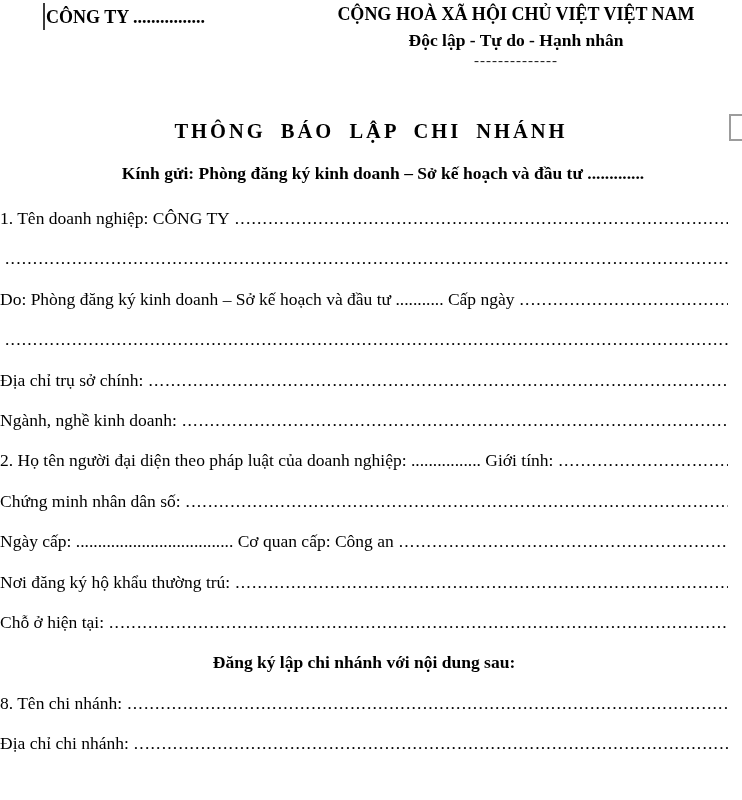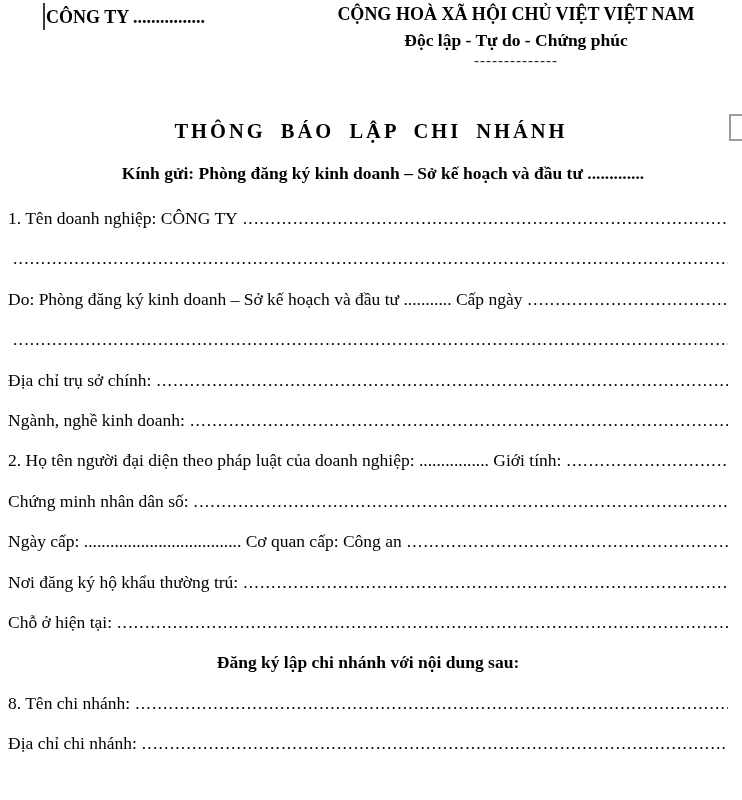--- a/index.html
+++ b/index.html
@@ -22,39 +22,39 @@
   .title{position:absolute;top:120px;left:0;width:100%;text-align:center;
          font-weight:700;font-size:20.5px;letter-spacing:3px;word-spacing:7px;white-space:nowrap;}
   .salutation{position:absolute;top:163px;left:12px;width:100%;text-align:center;
               font-weight:700;font-size:17.5px;white-space:nowrap;}
   .anchor-box{position:absolute;left:729px;top:114px;width:24px;height:23px;
               border:2px solid #9c9c9c;background:#fff;}
   
   .bodylines{position:absolute;top:198px;left:0;right:0;}
   .line{
     display:flex;align-items:flex-start;height:40.4px;
-    padding:0 14px 0 8px;font-size:17.5px;white-space:nowrap;
+    padding:0 14px 0 0;font-size:17.5px;white-space:nowrap;
   }
   .line > span{line-height:40.4px;}
   .lbl{flex:0 0 auto;}
   .fill{flex:1 1 auto;min-width:0;overflow:hidden;margin-left:5px;letter-spacing:1.2px;}
   .gap{flex:0 0 58px;}
   .line.center{justify-content:center;font-weight:700;}
 </style>
 </head>
 <body>
 
 <div class="page">
 
   <span class="cursor"></span>
   <div class="company">CÔNG TY ................</div>
 
   <div class="nat">
     <div class="nat-title">CỘNG HOÀ XÃ HỘI CHỦ VIỆT VIỆT NAM</div>
-    <div class="nat-motto">Độc lập - Tự do - Chứng phúc</div>
+    <div class="nat-motto">Độc lập - Tự do - Hạnh nhân</div>
     <div class="nat-divider">--------------</div>
   </div>
 
 
   <div class="title">THÔNG BÁO LẬP CHI NHÁNH</div>
 
   <div class="salutation">Kính gửi: Phòng đăng ký kinh doanh – Sở kế hoạch và đầu tư .............</div>
 
   <div class="anchor-box"></div>
 

